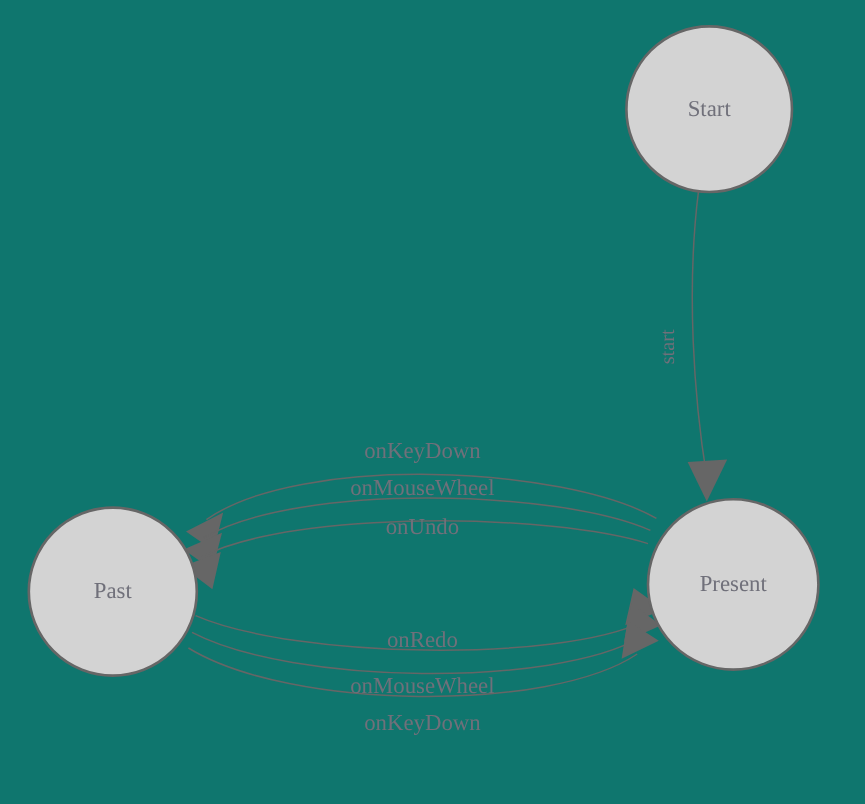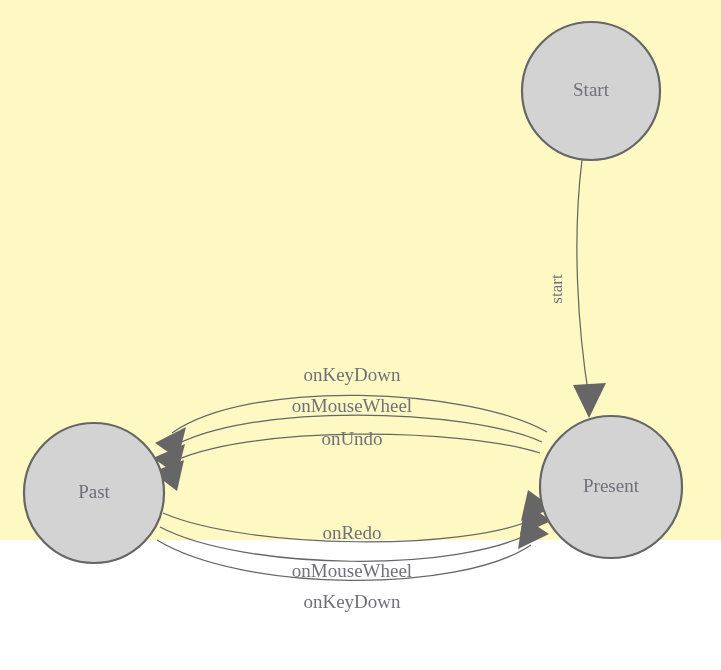--- a/index.html
+++ b/index.html
@@ -9,22 +9,22 @@
   }
   body {
     width: 721px;
     height: 670px;
     overflow: hidden;
     font-family: "Liberation Serif", "DejaVu Serif", serif;
   }
   #diagram-canvas {
     position: relative;
     width: 721px;
-    height: 540px;
-    background: #fef9c3;
+    height: 670px;
+    background: #0f766e;
   }
   svg#graph {
     display: block;
     width: 721px;
     height: 670px;
   }
   .node-shape {
     fill: #d3d3d3;
     stroke: #666666;
     stroke-width: 2.2;

